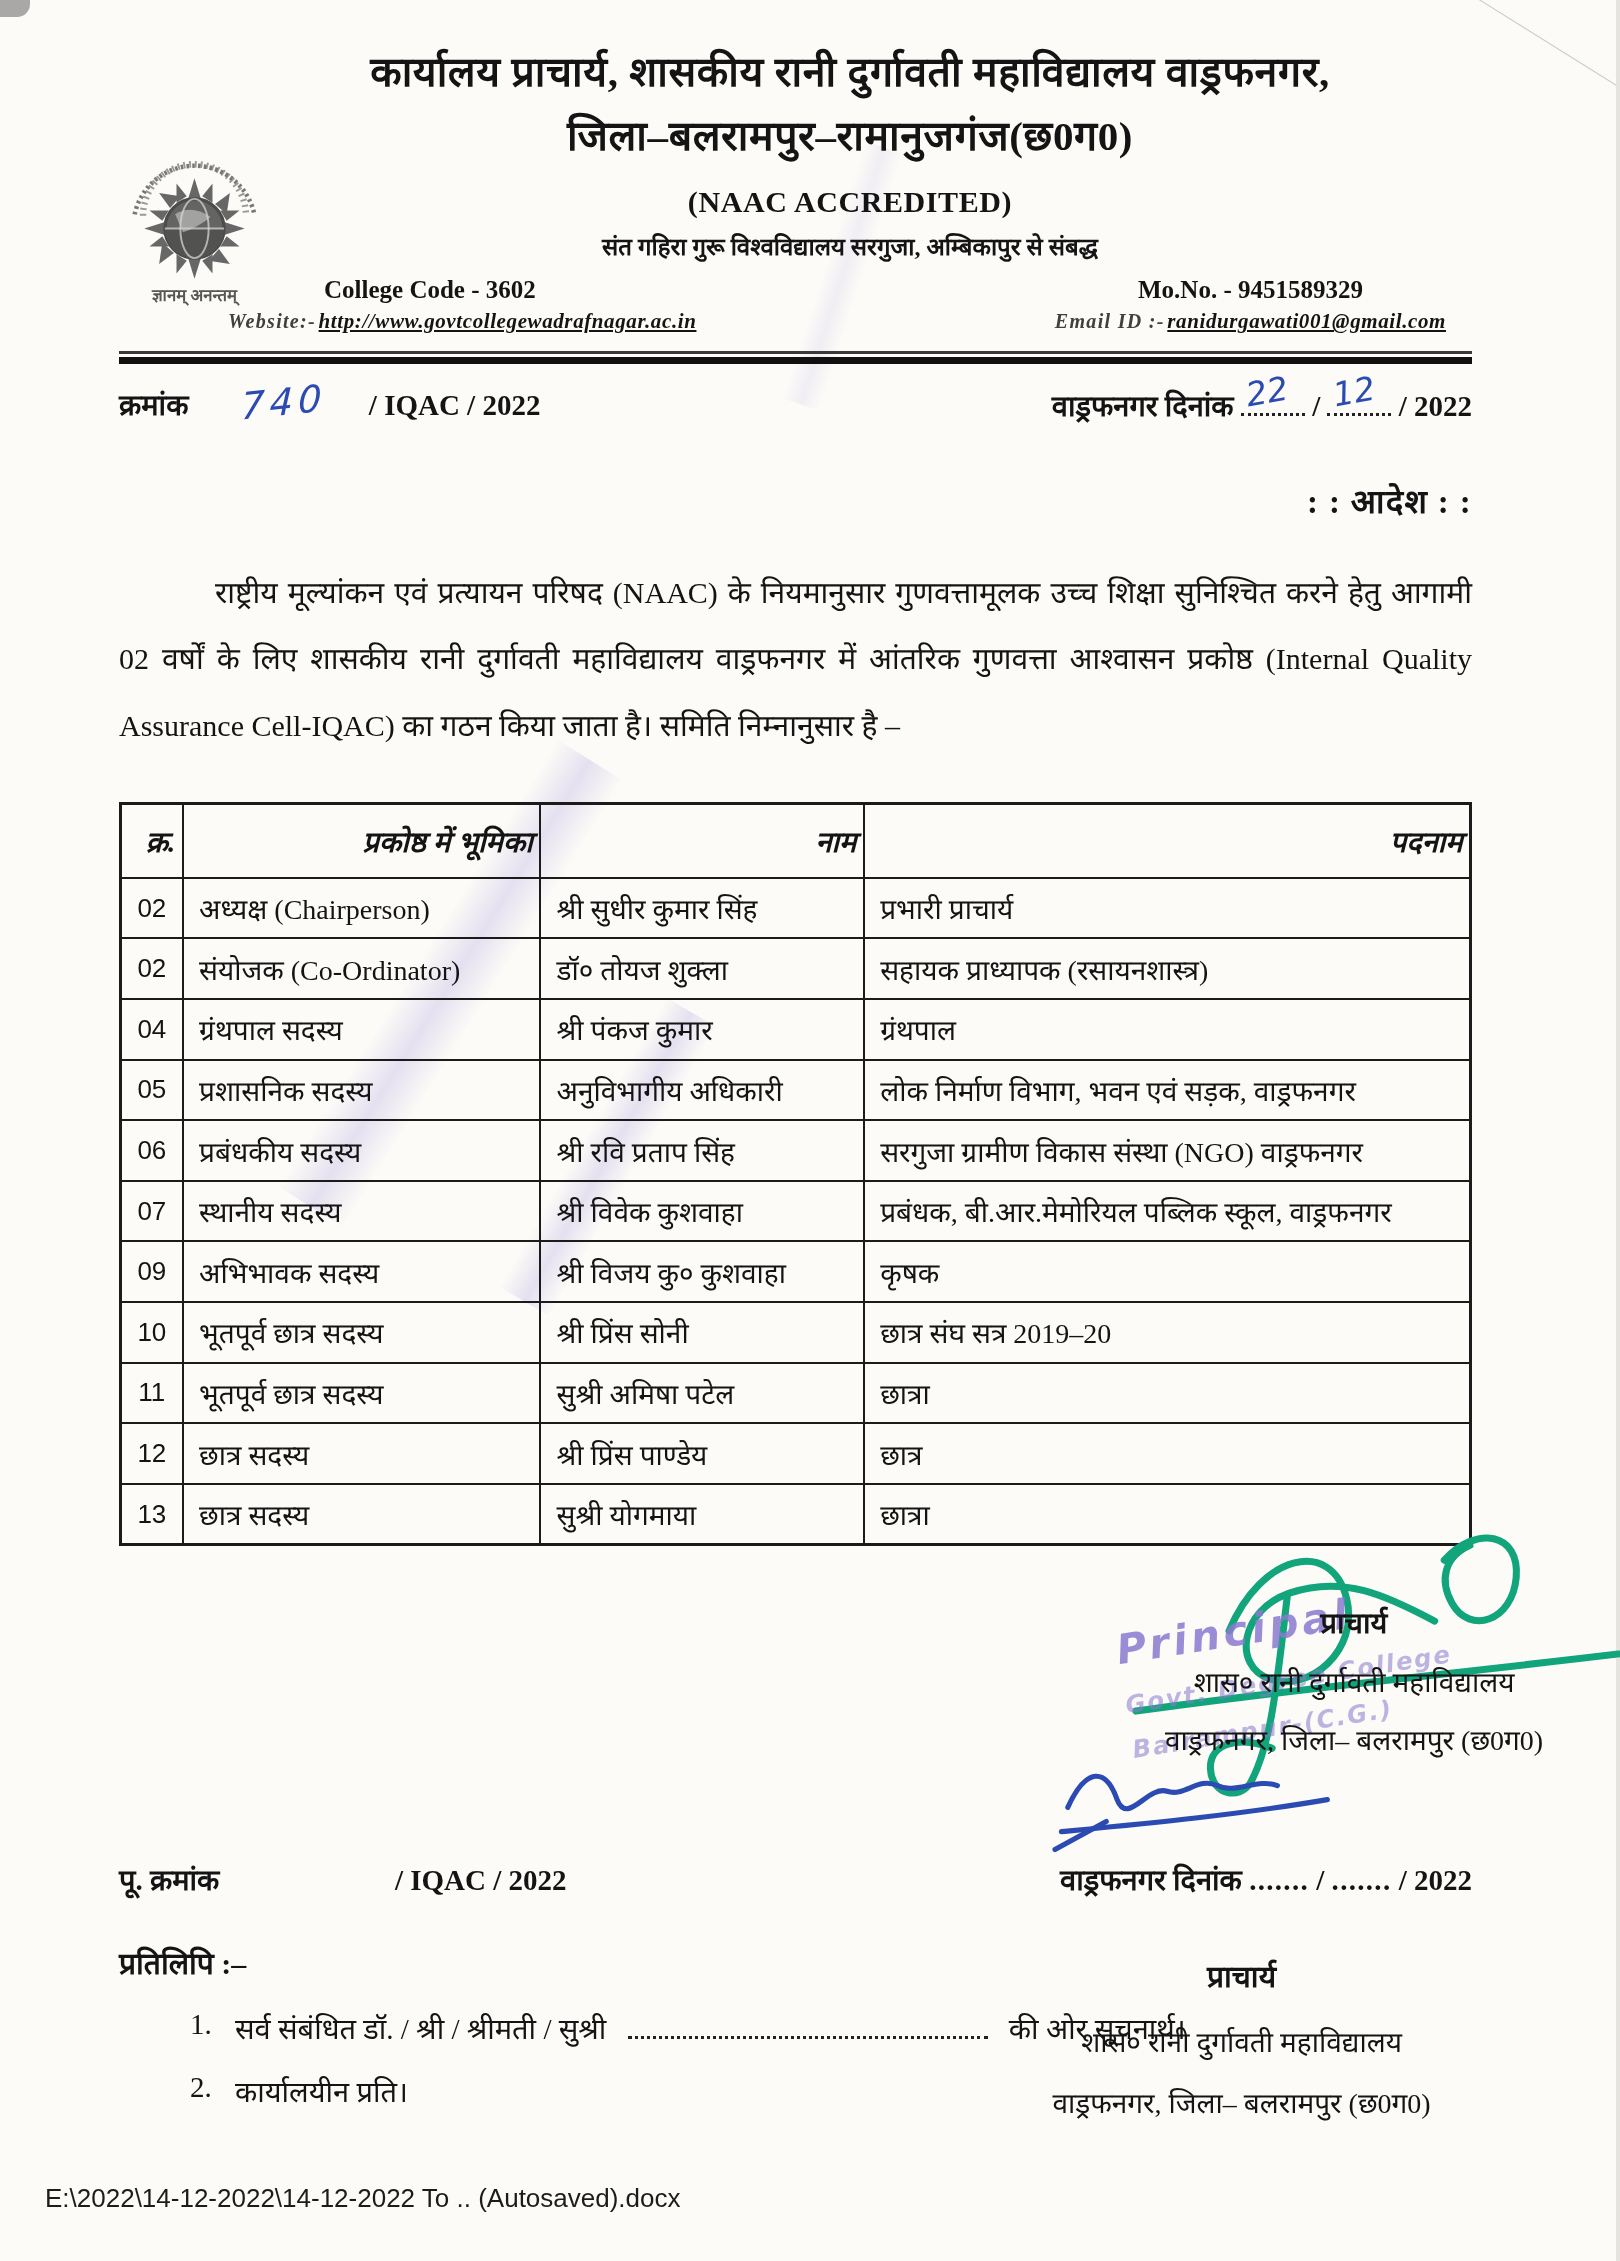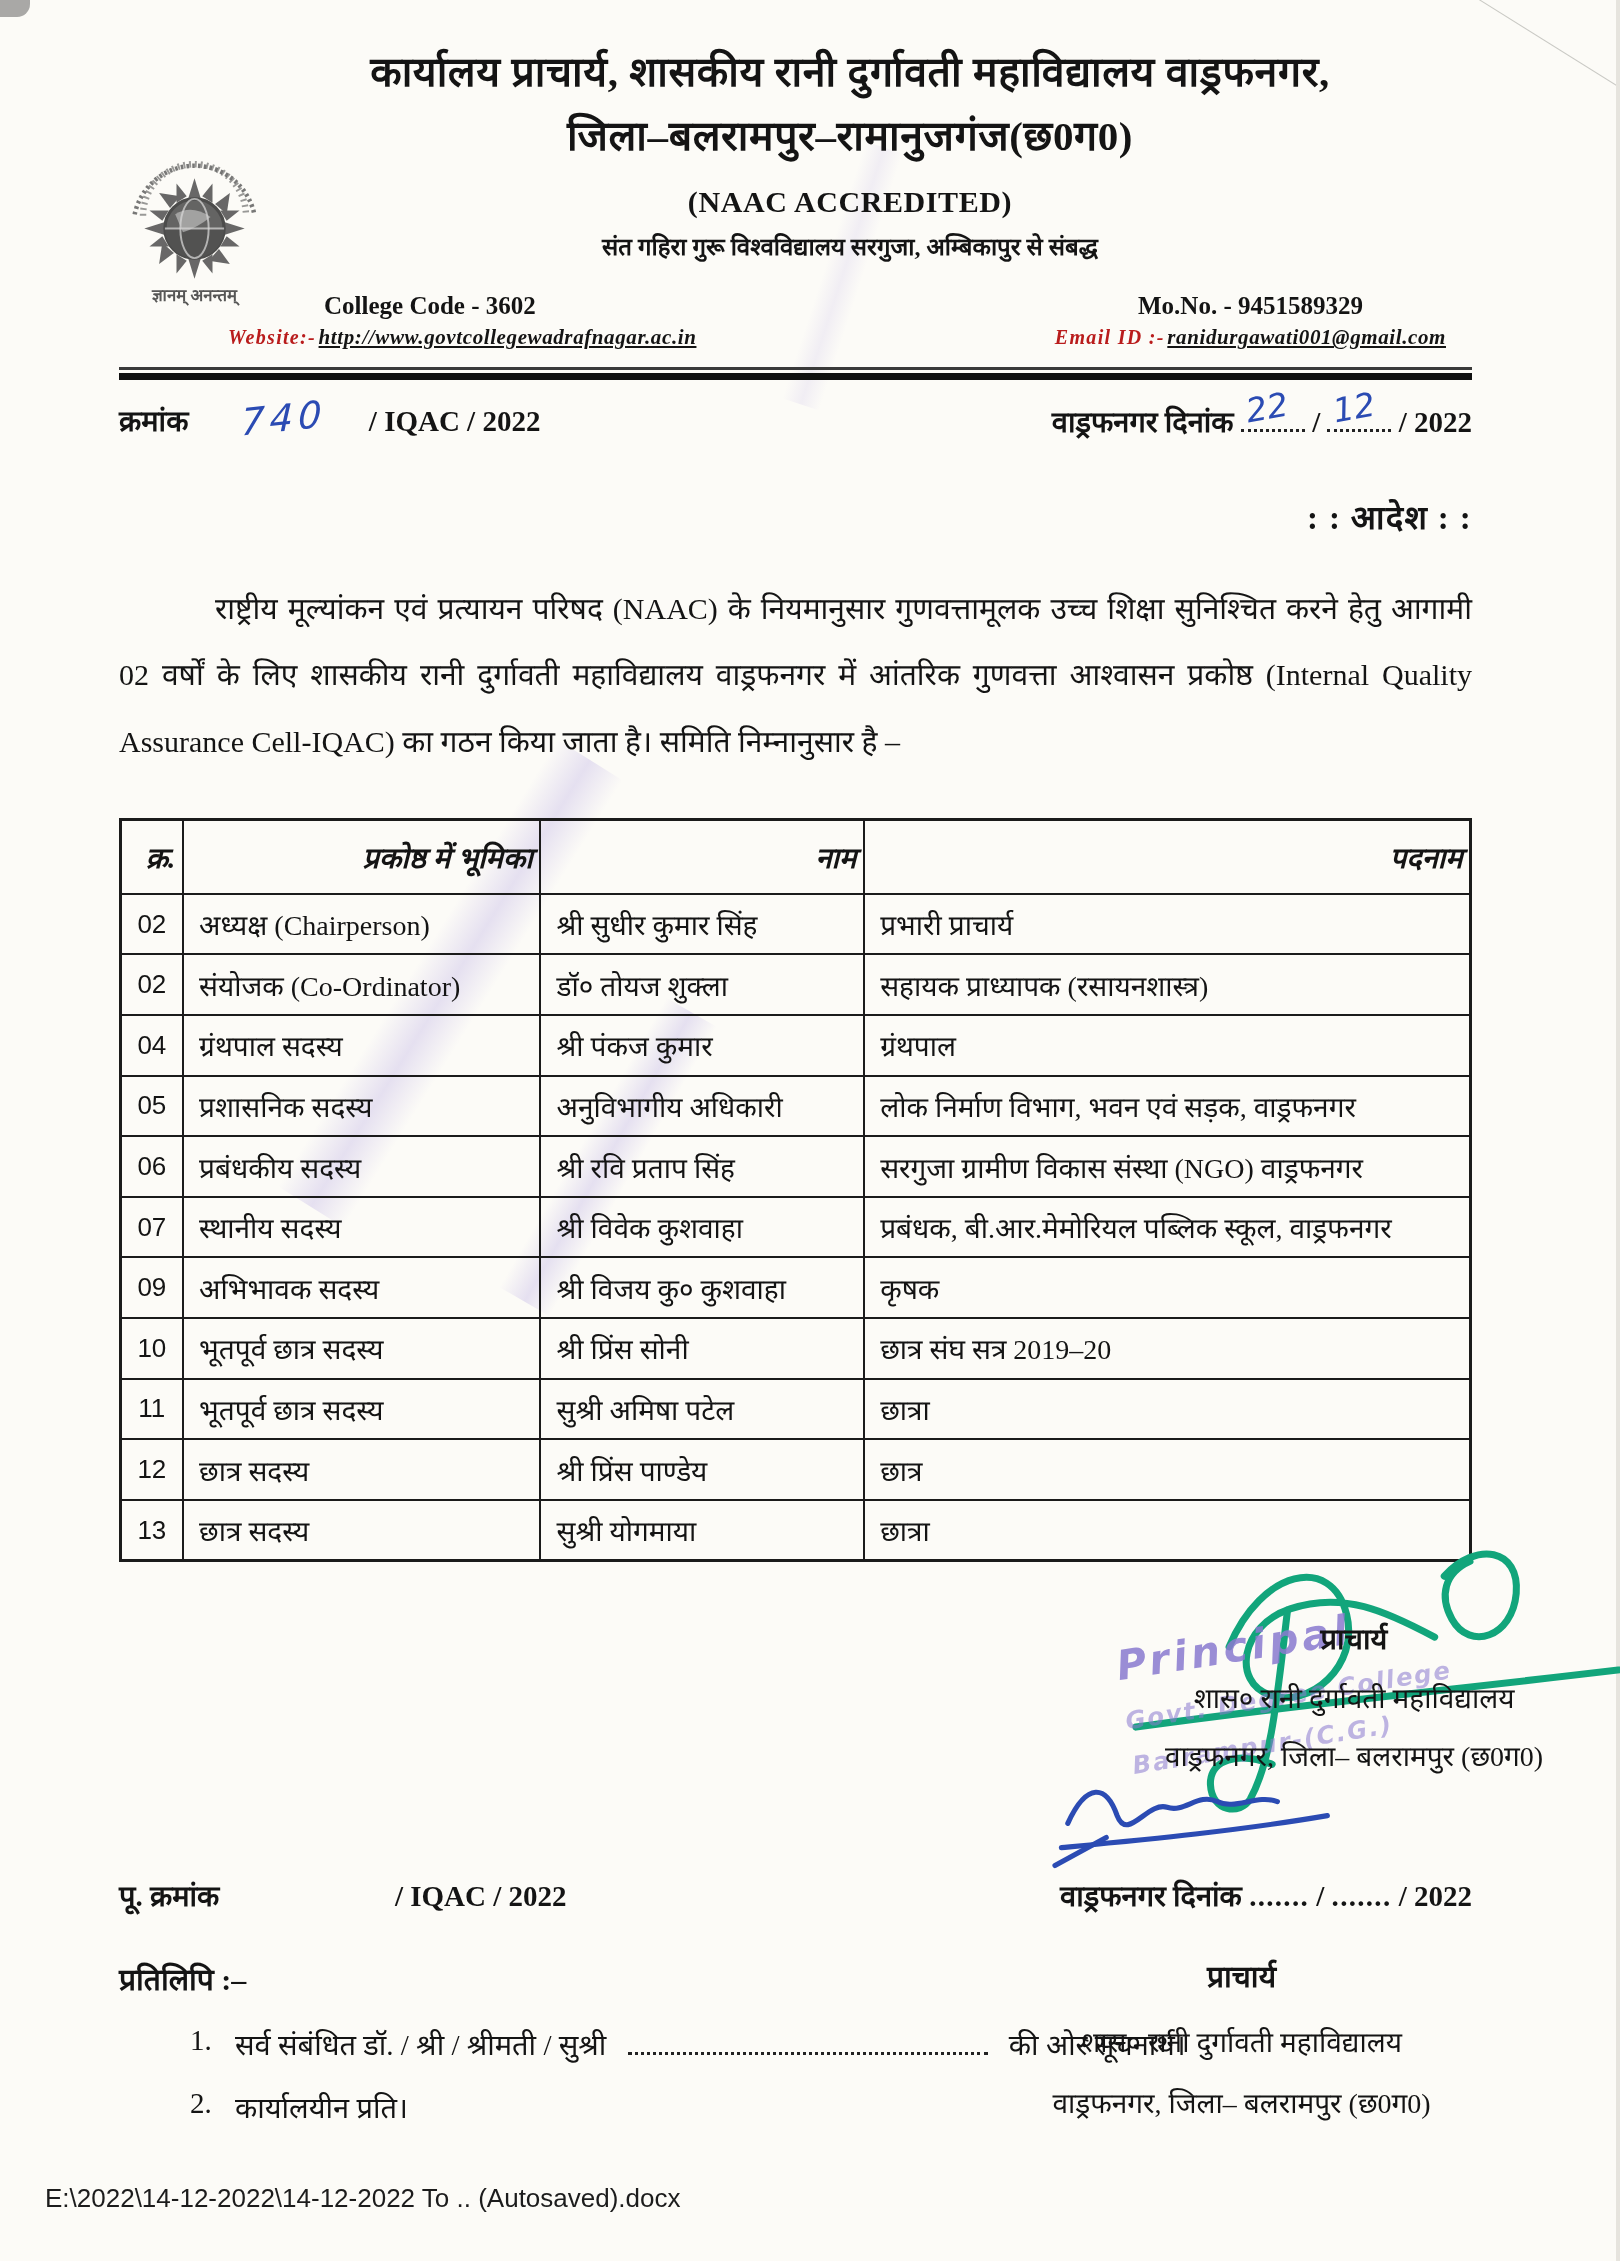--- a/index.html
+++ b/index.html
@@ -16,24 +16,24 @@
 
   
   .logo {
     position:absolute; left:114px; top:132px;
     width:161px; height:193px; opacity:.85;
   }
   .hdr { text-align:center; padding-left:109px; }
   .title-line { font-size:41px; font-weight:700; line-height:1.55; letter-spacing:0.6px; }
   .accred { font-size:30px; font-weight:700; margin-top:16.7px; letter-spacing:0.6px; }
   .affil { font-size:24px; font-weight:700; margin-top:10.3px; }
-  .info-row { display:flex; justify-content:space-between; margin-top:30px; padding:0 109px 0 96px; }
+  .info-row { display:flex; justify-content:space-between; margin-top:14px; padding:0 109px 0 96px; }
   .info-item { font-size:25px; font-weight:700; }
   .web-row { display:flex; justify-content:space-between; margin-top:5.1px; padding:0 26px 0 0; }
-  .web-label { font-size:20px; font-weight:700; font-style:italic; color:#b91c1c; letter-spacing:1.3px; }
+  .web-label { font-size:20px; font-weight:700; font-style:italic; color:#404040; letter-spacing:1.3px; }
   .web-value { font-size:21px; font-weight:700; font-style:italic; text-decoration:underline; letter-spacing:0.6px; }
 
   .rule-thin { margin-top:16.7px; border-top:3.2px solid #3a3a3a; }
   .rule-thick { margin-top:3.2px; border-top:7.7px solid #101010; }
 
   
   .ref-line { display:flex; justify-content:space-between; align-items:flex-end; margin-top:16.7px; font-size:29px; font-weight:700; }
   .hw {
     font-family:"DejaVu Sans", sans-serif;
     font-style:italic; font-weight:400;

